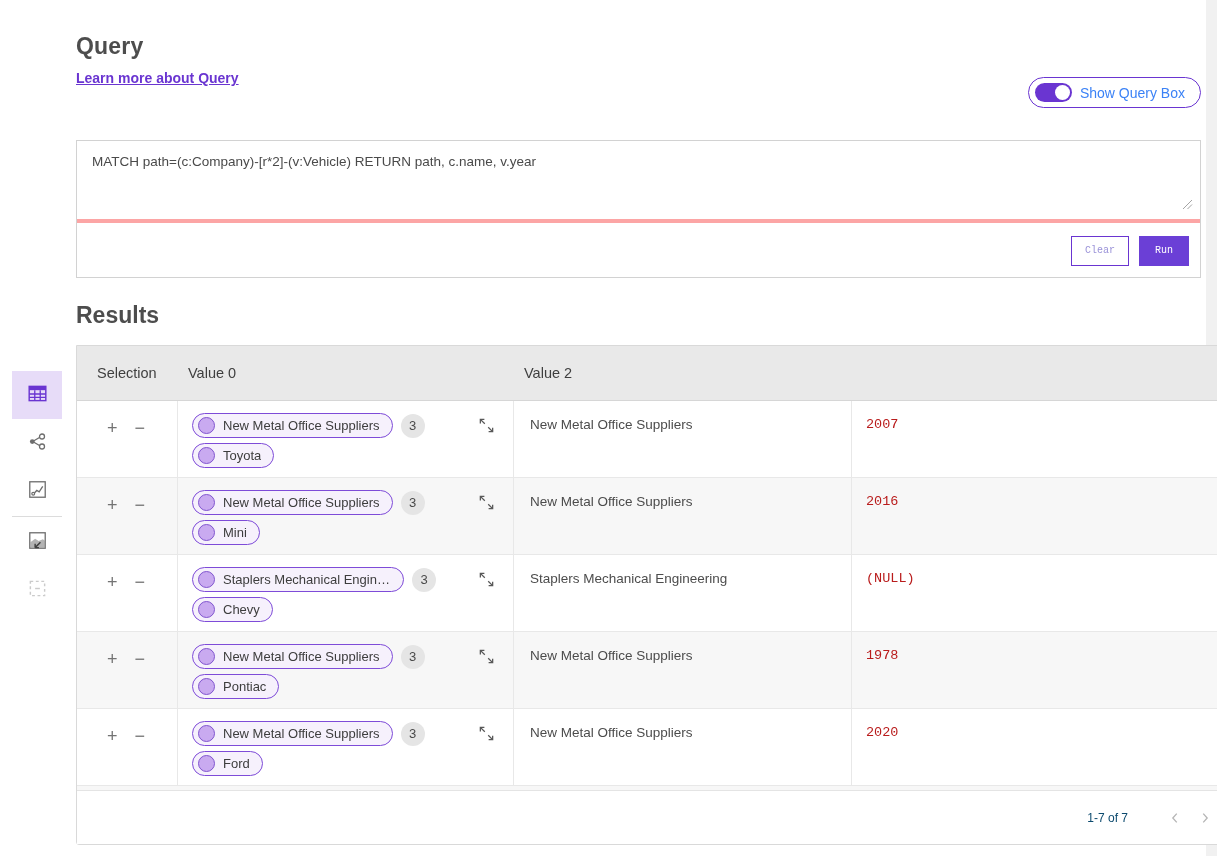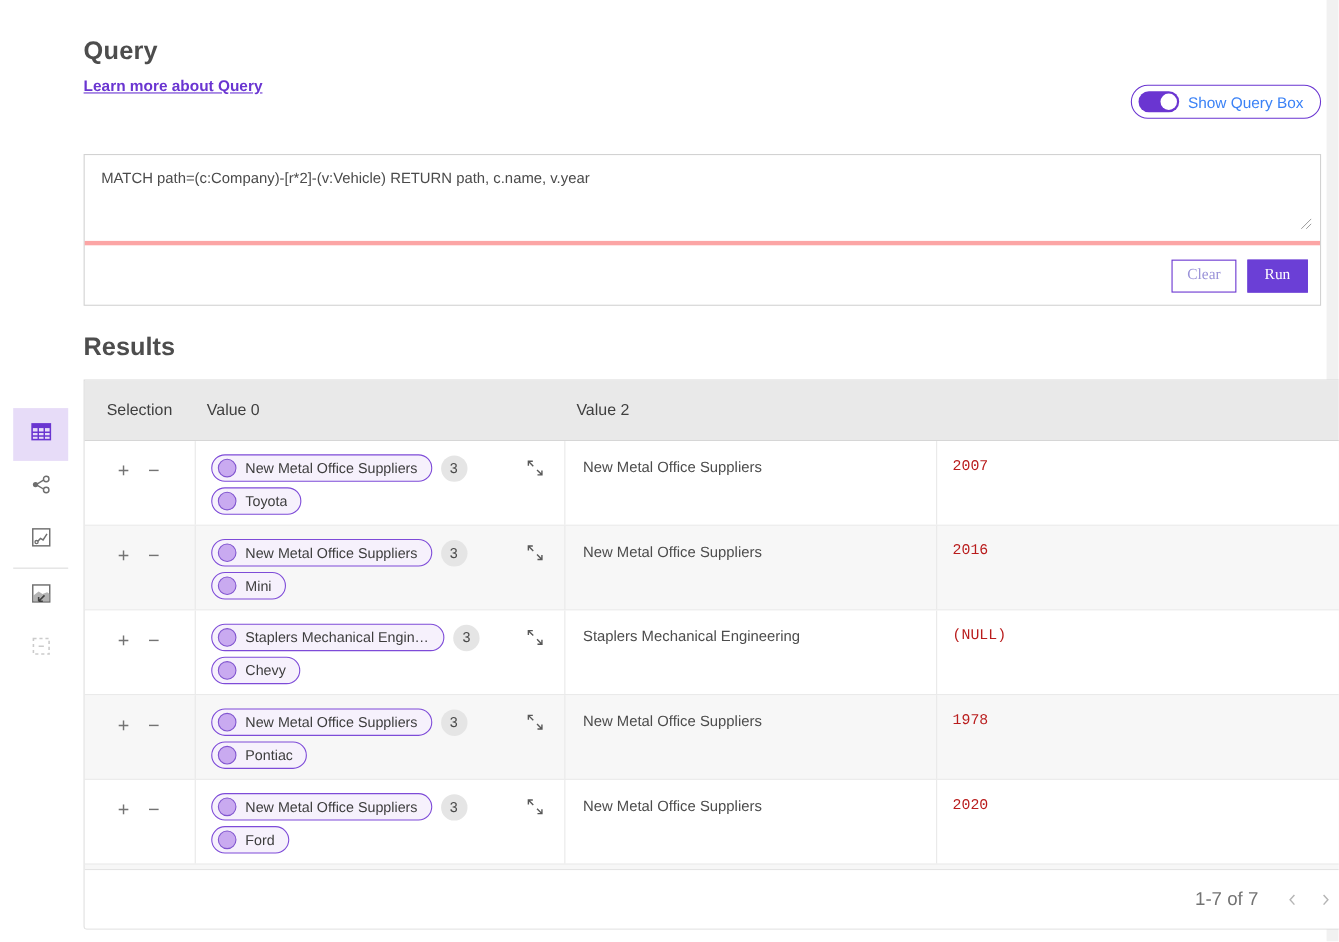--- a/index.html
+++ b/index.html
@@ -28,21 +28,21 @@
 
   .query-box { position:absolute; top:140px; left:0; width:1125px; height:138px;
                border:1px solid #d2d2d2; background:#fff; }
   .query-edit-wrap { position:relative; height:82px; border-bottom:4px solid #fca5a5; }
   .query-textarea { width:100%; height:100%; border:none; outline:none; resize:none;
                     padding:13px 24px 10px 15px; font-family:"Liberation Sans", sans-serif;
                     font-size:13.5px; color:#4a4a4a; background:transparent; }
   .resize-grip { position:absolute; right:7px; bottom:5px; }
   .query-actions { height:55px; display:flex; align-items:center; justify-content:flex-end;
                    gap:10px; padding-right:11px; }
-  .btn { height:30px; font-family:Liberation Serif, serif; font-size:14px; cursor:pointer; }
+  .btn { height:30px; font-family:Liberation Mono, monospace; font-size:10px; cursor:pointer; }
   .btn-clear { padding:0 13px; background:#fff; border:1px solid #6a35d1; color:#9a92d8; }
   .btn-run   { padding:0 15px; background:#6b3fd6; border:1px solid #6b3fd6; color:#fff; }
 
   
   .results-title { position:absolute; top:302px; left:0; font-size:23px; font-weight:bold; color:#4d4d4d; }
 
   .results-panel { position:absolute; top:345px; left:0; width:1165px; height:500px;
                    border:1px solid #d9d9d9; background:#fff; border-radius:0 0 3px 3px; }
 
   .thead { display:flex; height:55px; background:#e9e9e9; border-bottom:1px solid #d6d6d6;
@@ -76,21 +76,21 @@
                  color:#4a4a4a; font-size:13px; display:flex; align-items:center;
                  justify-content:center; flex:none; }
   .expand-btn { margin-left:auto; margin-right:18px; cursor:pointer; display:flex; align-items:center; }
 
   .vscrollbar { position:absolute; top:0; right:0; bottom:0; width:8px; background:#fdfdfd; }
   .vscroll-thumb { position:absolute; top:2px; left:0; width:8px; height:318px;
                    background:#d9d9d9; border-radius:4px; cursor:pointer; }
 
   .table-footer { height:54px; display:flex; align-items:center; justify-content:flex-end;
                   gap:0; border-top:1px solid #e4e4e4; background:#fff; padding-right:20px; }
-  .range-label { font-size:17px; color:#737373; margin-right:16px; }
+  .range-label { font-size:12px; color:#0c4a6e; margin-right:32px; }
   .pager-btn { width:30px; height:30px; display:flex; align-items:center; justify-content:center;
                cursor:default; }
 
   
   .view-sidebar { position:absolute; left:12px; top:371px; width:50px; }
   .view-item { width:50px; height:48px; display:flex; align-items:center; justify-content:center;
                cursor:pointer; }
   .view-item.active { background:#e7dcf8; }
   .view-divider { border-top:1px solid #dcdcdc; margin:1px 0; }
 </style>

